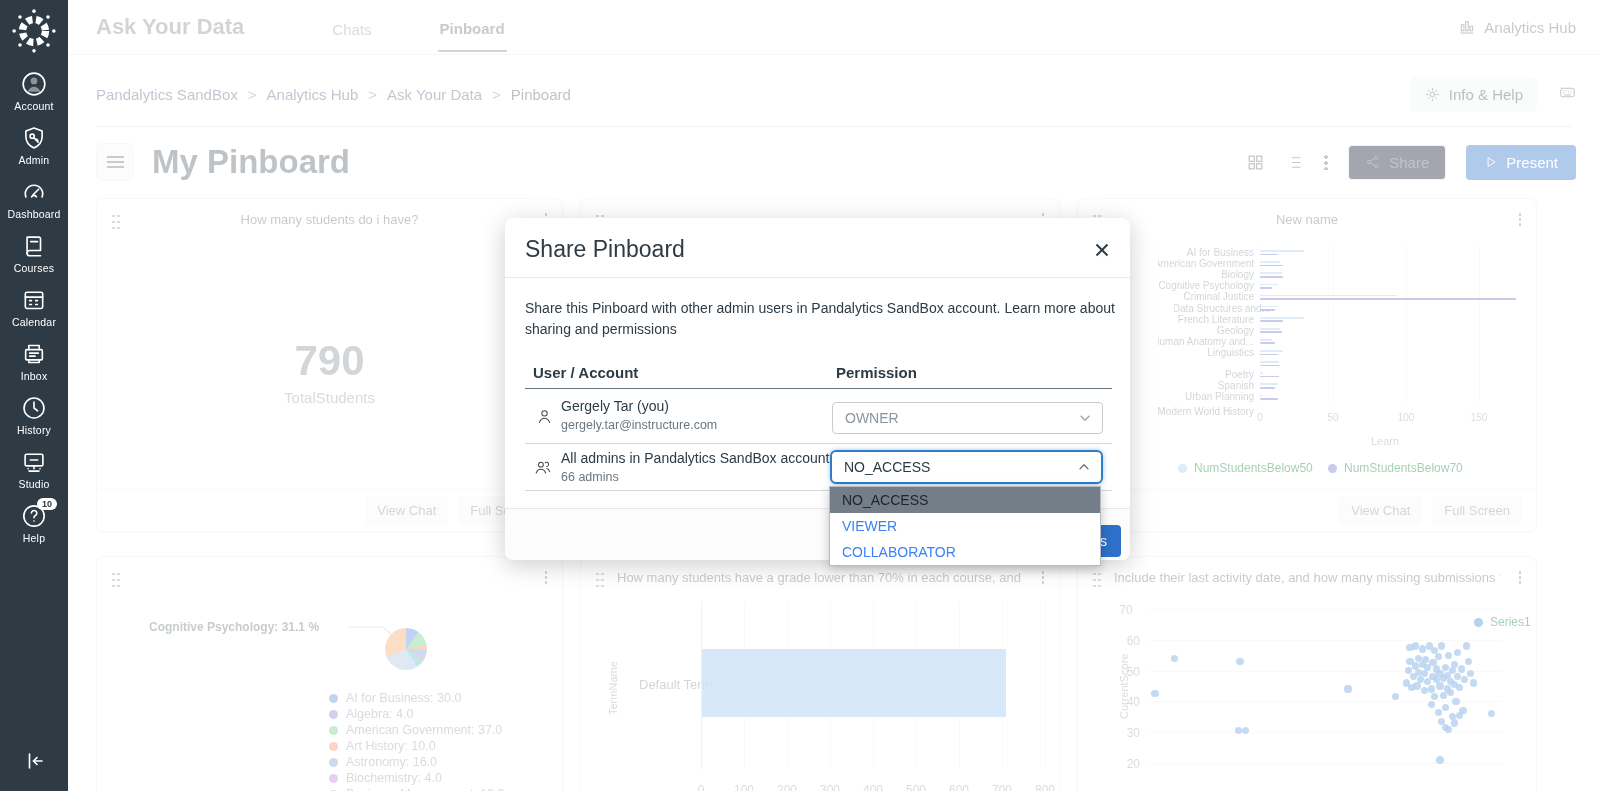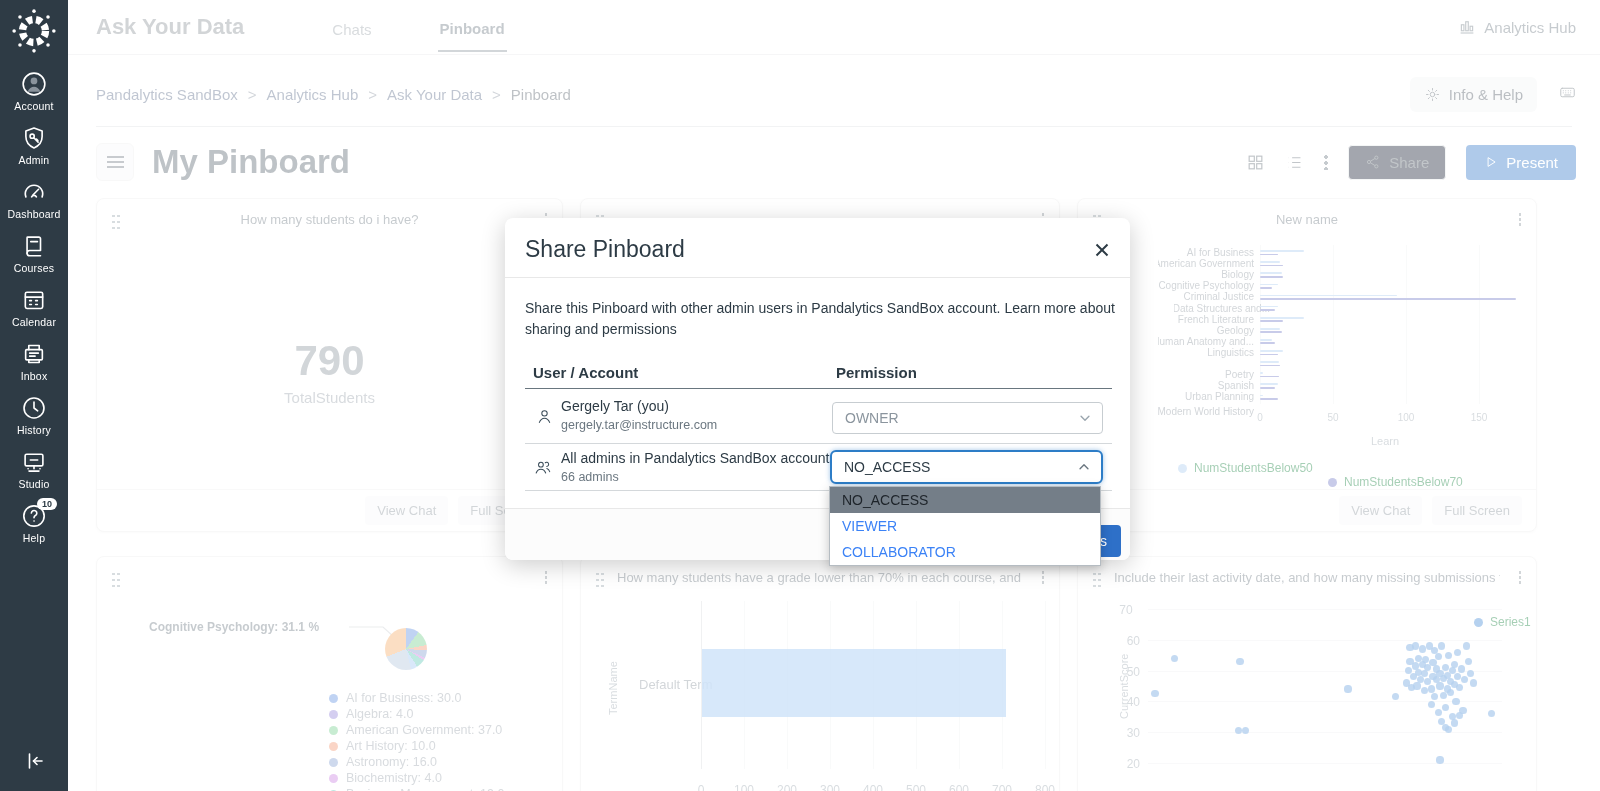--- a/index.html
+++ b/index.html
@@ -427,21 +427,21 @@
           <div class="nn-label" style="left: 80px; top: 192.3px;"><span>Urban Planning</span></div>
           <div class="hbar" style="left: 182px; top: 195.5px; width: 2.92px; background: rgb(168, 203, 240);"></div>
           <div class="hbar" style="left: 182px; top: 198.9px; width: 17.52px; background: rgb(112, 119, 196);"></div>
         </div>
       <div class="axis-cap" style="left:182px;width:250px;top:236px">Learn</div>
       <div id="nn-legend">
           <div class="legend-row" style="left: 100px; top: 262px;">
             <span class="dot" style="background: rgb(168, 203, 240);"></span>
             <span>NumStudentsBelow50</span>
           </div>
-          <div class="legend-row" style="left: 250px; top: 276px; text-align: right;">
+          <div class="legend-row" style="left: 250px; top: 262px; text-align: right;">
             <span class="dot" style="background: rgb(112, 119, 196);"></span>
             <span>NumStudentsBelow70</span>
           </div>
         </div>
       <div class="card-footer">
         <button class="foot-btn">View Chat</button>
         <button class="foot-btn">Full Screen</button>
       </div>
     </div>
 

